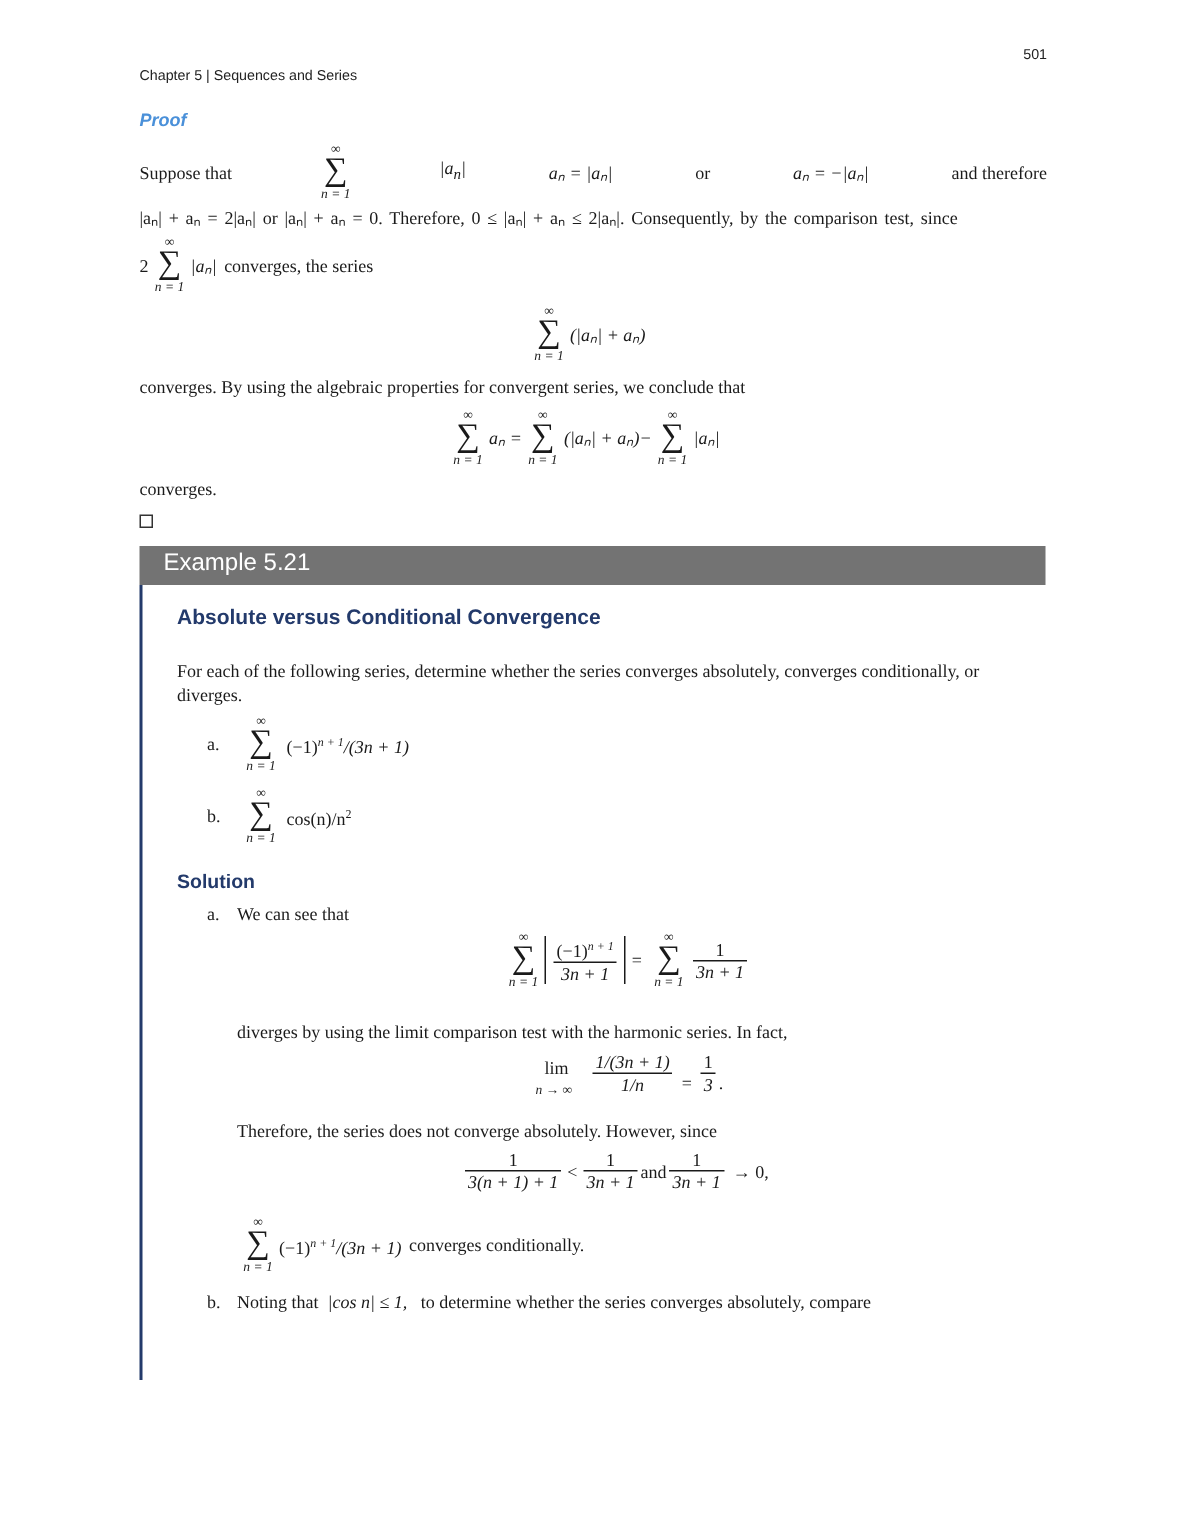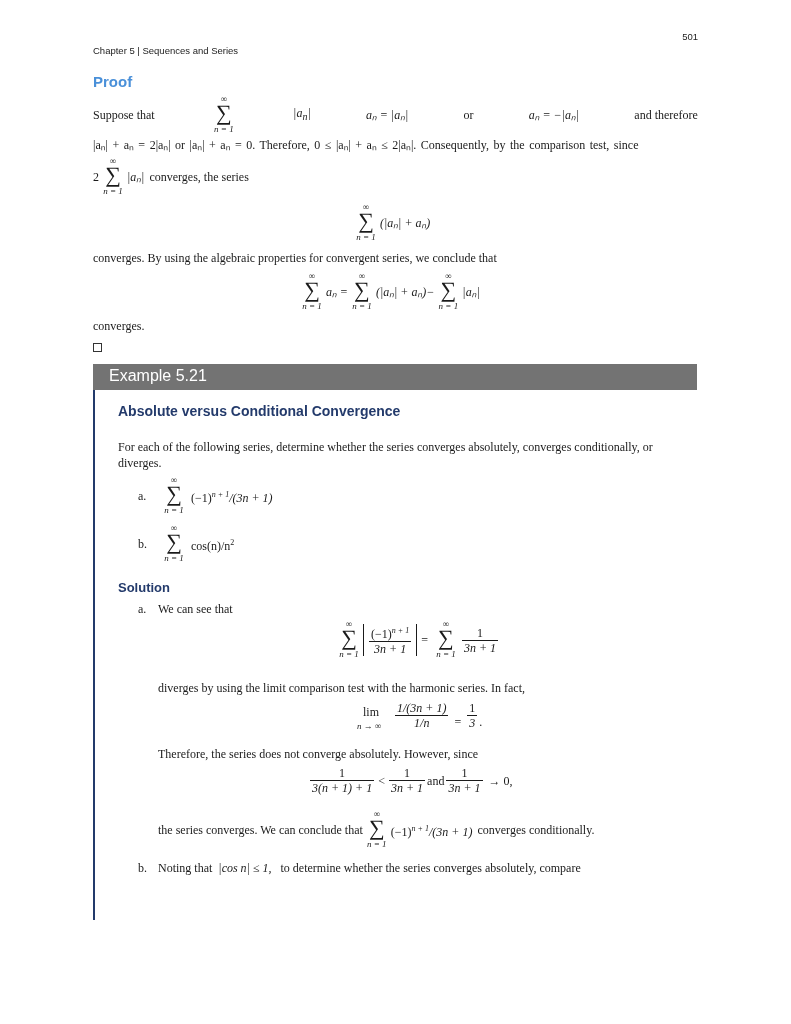--- a/index.html
+++ b/index.html
@@ -2,21 +2,21 @@
 <html><head>
 <meta charset="utf-8">
 <style>
   html, body { margin: 0; padding: 0; background: #ffffff; }
   body { width: 791px; height: 1024px; position: relative; overflow: hidden;
          font-family: "Liberation Serif", serif; color: #1a1a1a; }
   .hdr { position: absolute; top: 31px; font-family: "Liberation Sans", sans-serif; font-size: 9.5px; color: #222; }
   .hdr-left { left: 93px; margin-top: 14px; }
   .hdr-right { right: 93px; }
   .proof-title { position: absolute; left: 93px; top: 73px; font-family: "Liberation Sans", sans-serif;
-                 font-weight: bold; font-size: 15px; color: #4a90d9; }
+                 font-weight: bold; font-size: 12px; color: #4a90d9; font-style: italic; }
   .p { position: absolute; font-size: 12px; line-height: 16px; white-space: nowrap; }
   .mi { font-style: italic; }
   .sum { display: inline-block; position: relative; text-align: center; vertical-align: middle; width: 22px; height: 40px; margin: 0 3px; }
   .sum .inf { position: absolute; top: 0; left: 0; width: 100%; font-size: 9px; line-height: 9px; }
   .sum .sig { position: absolute; top: 6px; left: 0; width: 100%; font-size: 22px; line-height: 24px; }
   .sum .low { position: absolute; top: 29px; left: -6px; width: 34px; font-size: 9px; line-height: 10px; font-style: italic; }
   .example-bar { position: absolute; left: 93px; top: 364px; width: 604px; height: 26px; background: #737373; }
   .example-bar span { position: absolute; left: 16px; top: 3px; font-family: "Liberation Sans", sans-serif;
                       font-size: 16px; color: #ffffff; }
   .example-border { position: absolute; left: 93px; top: 390px; width: 1.5px; height: 530px; background: #233a6b; }
@@ -190,21 +190,20 @@
     </span>
   <span>and</span>
   <span class="frac">
       <span class="num">1</span>
       <span class="den mi">3n + 1</span>
     </span>
   <span style="margin-left:4px;">→ 0,</span>
 </div>
 
 <div class="p" style="left:158px; top:810px; display:flex; align-items:center;">
-  <span>the series converges. We can conclude that</span>
   <span class="sum">
       <span class="inf">∞</span>
       <span class="sig">∑</span>
       <span class="low">n = 1</span>
     </span>
   <span style="margin-right:5px;"><span>(−1)</span><sup class="mi">n + 1</sup><span class="mi">/(3n + 1)</span></span>
   <span>converges conditionally.</span>
 </div>
 
 <div class="p" style="left:138px; top:860px;">

